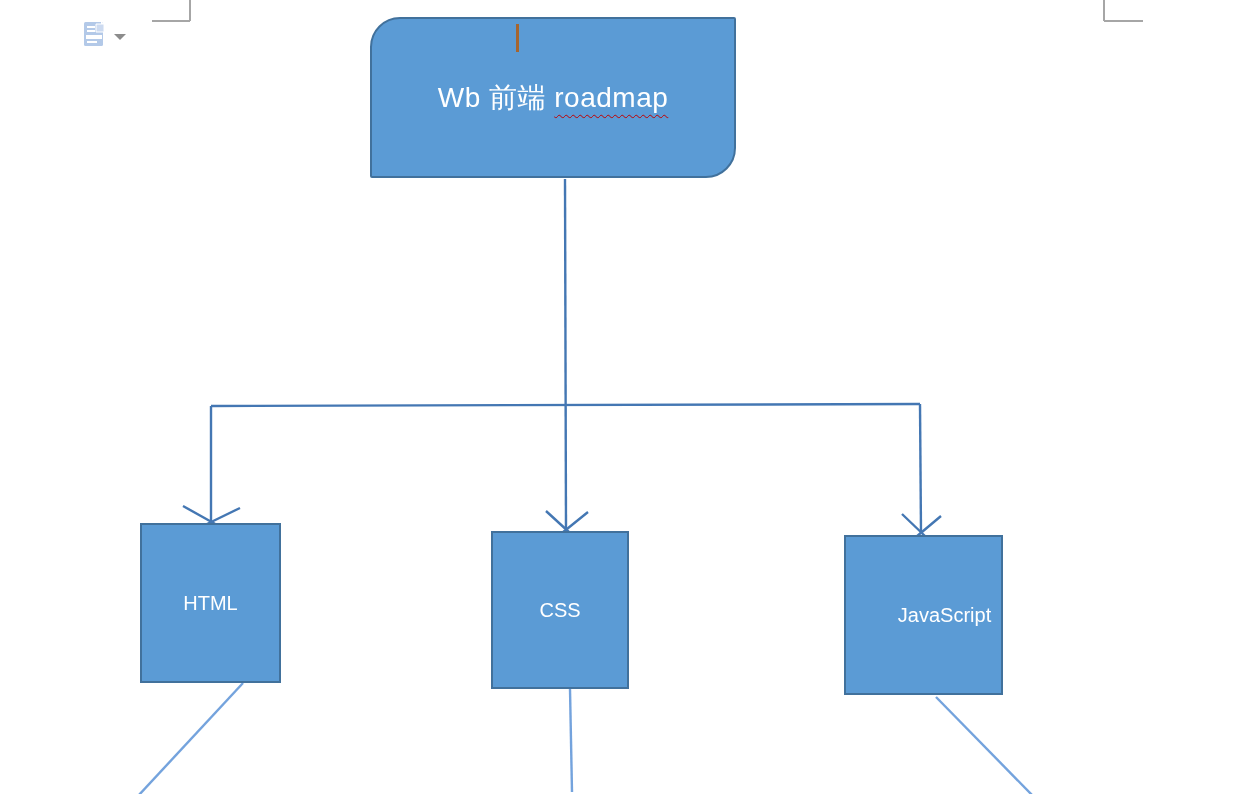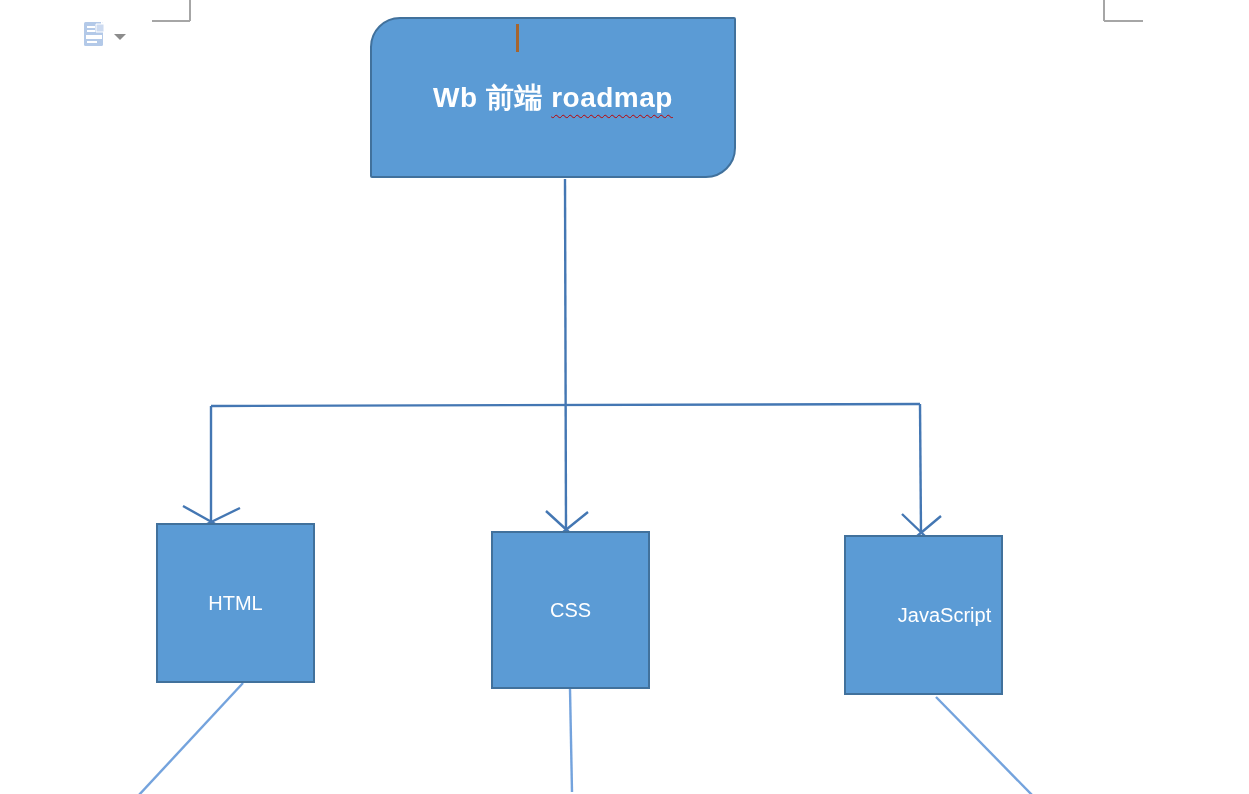--- a/index.html
+++ b/index.html
@@ -27,37 +27,37 @@
     position:absolute;
     background:#5b9bd5;
     border:2px solid #41719c;
     box-sizing:border-box;
     display:flex;align-items:center;justify-content:center;
     color:#ffffff;
   }
   .node-root{
     left:370px;top:17px;width:366px;height:161px;
     border-radius:30px 2px 30px 2px;
-    font-size:28px;font-weight:bold;
+    font-size:28px;font-weight:normal;
     letter-spacing:0.5px;
   }
   .node-root .wavy{
     text-decoration:underline;
     text-decoration-style:wavy;
     text-decoration-color:#c00000;
     text-decoration-thickness:1px;
     text-underline-offset:7px;
   }
   .caret{
     position:absolute;left:144px;top:5px;width:3px;height:28px;
     background:#a5652f;
   }
   .node-child{font-size:20px;font-weight:400;}
-  .node-html{left:156px;top:523px;width:159px;height:160px;}
-  .node-css{left:491px;top:531px;width:159px;height:158px;}
+  .node-html{left:140px;top:523px;width:141px;height:160px;}
+  .node-css{left:491px;top:531px;width:138px;height:158px;}
   .node-js{left:844px;top:535px;width:159px;height:160px;padding-left:42px;}
   .wires{position:absolute;left:0;top:0;pointer-events:none;}
 </style>
 </head>
 <body>
 
 <div class="canvas">
 
   <svg class="wires" width="1249" height="794" viewBox="0 0 1249 794">
 

